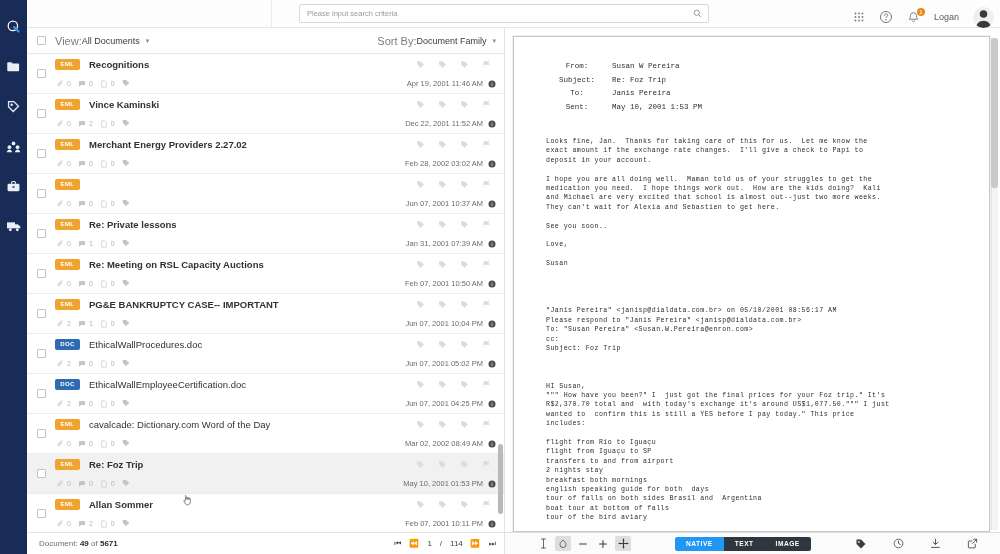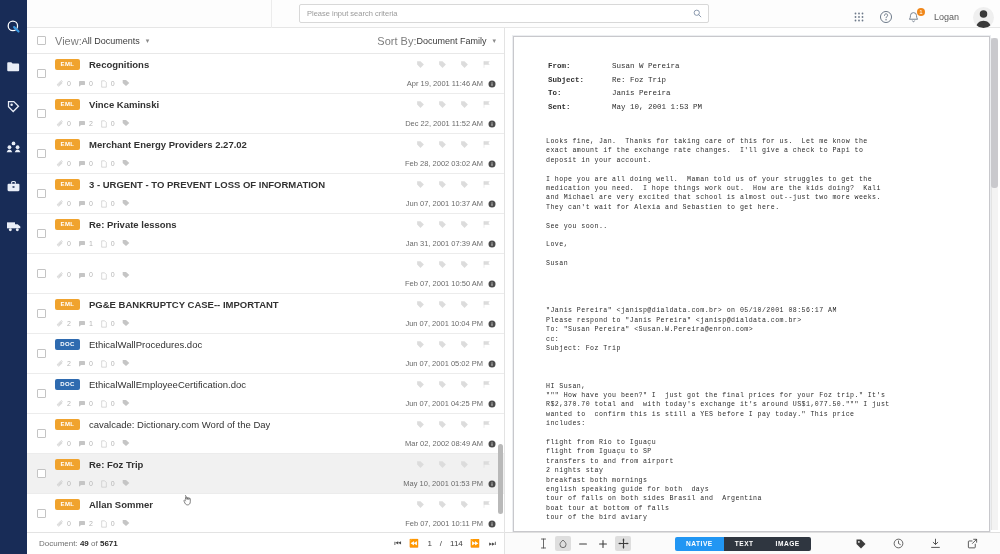--- a/index.html
+++ b/index.html
@@ -166,21 +166,21 @@
     position: relative;
     height: 100%;
     background: #fff;
     border: 1px solid #c8c8cc;
     box-shadow: 0 0 0 1px #eceef1;
     padding: 22px 18px 10px 32px;
     overflow: hidden;
   }
   .hdr-table { font-size: 7.5px; font-family: "Liberation Mono", monospace; color: #2f2f2f; }
   .hdr-table tr td { padding: 0 0 1.5px 0; vertical-align: top; line-height: 10px; }
-  .hdr-key { font-weight: bold; width: 58px; }
+  .hdr-key { font-weight: normal; width: 58px; text-align: center; }
   .hdr-val { padding-left: 4px !important; }
   .mailbody {
     margin-top: 22px;
     font-family: "Liberation Mono", monospace;
     font-size: 6.6px; line-height: 9.4px;
     color: #2d2d2d; white-space: pre; letter-spacing: .45px;
   }
   .page-scroll {
     position: absolute; right: 2px; top: 10px; bottom: 2px; width: 7px;
     background: #f3f3f3; border-left: 1px solid #e4e4e4;
@@ -519,21 +519,20 @@
                       <circle cx="12" cy="6.8" r="1.4" fill="#fff"></circle>
                     </svg></span>
       </span>
     </span>
             </div>
             <div class="row">
     <span class="cbox row-check"></span>
     <span class="row-main">
       <span class="row-top">
         <span class="typebadge eml">EML</span>
-        <span class="row-title bold">3 - URGENT - TO PREVENT LOSS OF INFORMATION</span>
       </span>
       <span class="row-meta" style="position:relative">
         <span class="meta-item">
                     <span><svg width="8" height="8" viewBox="0 0 24 24">
                         <path d="M19 8.5l-8.4 8.4a3.6 3.6 0 0 1-5.1-5.1l9-9a2.4 2.4 0 0 1 3.4 3.4l-8.7 8.7a1.2 1.2 0 0 1-1.7-1.7l7.9-7.9" fill="none" stroke="#c5c5c5" stroke-width="2"></path>
                       </svg></span>
                     <span class="meta-num">0</span>
                   </span>
         <span class="meta-item">
                     <span><svg width="8" height="8" viewBox="0 0 24 24">
@@ -643,20 +642,24 @@
                       <circle cx="12" cy="12" r="10.5" fill="#4a4a4a"></circle>
                       <rect x="10.9" y="10" width="2.2" height="7.5" fill="#fff"></rect>
                       <circle cx="12" cy="6.8" r="1.4" fill="#fff"></circle>
                     </svg></span>
       </span>
     </span>
             </div>
             <div class="row">
     <span class="cbox row-check"></span>
     <span class="row-main">
+      <span class="row-top">
+        <span class="typebadge eml">EML</span>
+        <span class="row-title bold">Re: Meeting on RSL Capacity Auctions</span>
+      </span>
       <span class="row-meta" style="position:relative">
         <span class="meta-item">
                     <span><svg width="8" height="8" viewBox="0 0 24 24">
                         <path d="M19 8.5l-8.4 8.4a3.6 3.6 0 0 1-5.1-5.1l9-9a2.4 2.4 0 0 1 3.4 3.4l-8.7 8.7a1.2 1.2 0 0 1-1.7-1.7l7.9-7.9" fill="none" stroke="#c5c5c5" stroke-width="2"></path>
                       </svg></span>
                     <span class="meta-num">0</span>
                   </span>
         <span class="meta-item">
                     <span><svg width="8" height="8" viewBox="0 0 24 24">
                         <path d="M3 5.5A2.5 2.5 0 0 1 5.5 3h13A2.5 2.5 0 0 1 21 5.5v7A2.5 2.5 0 0 1 18.5 15H9l-6 5z" fill="#c5c5c5"></path>

